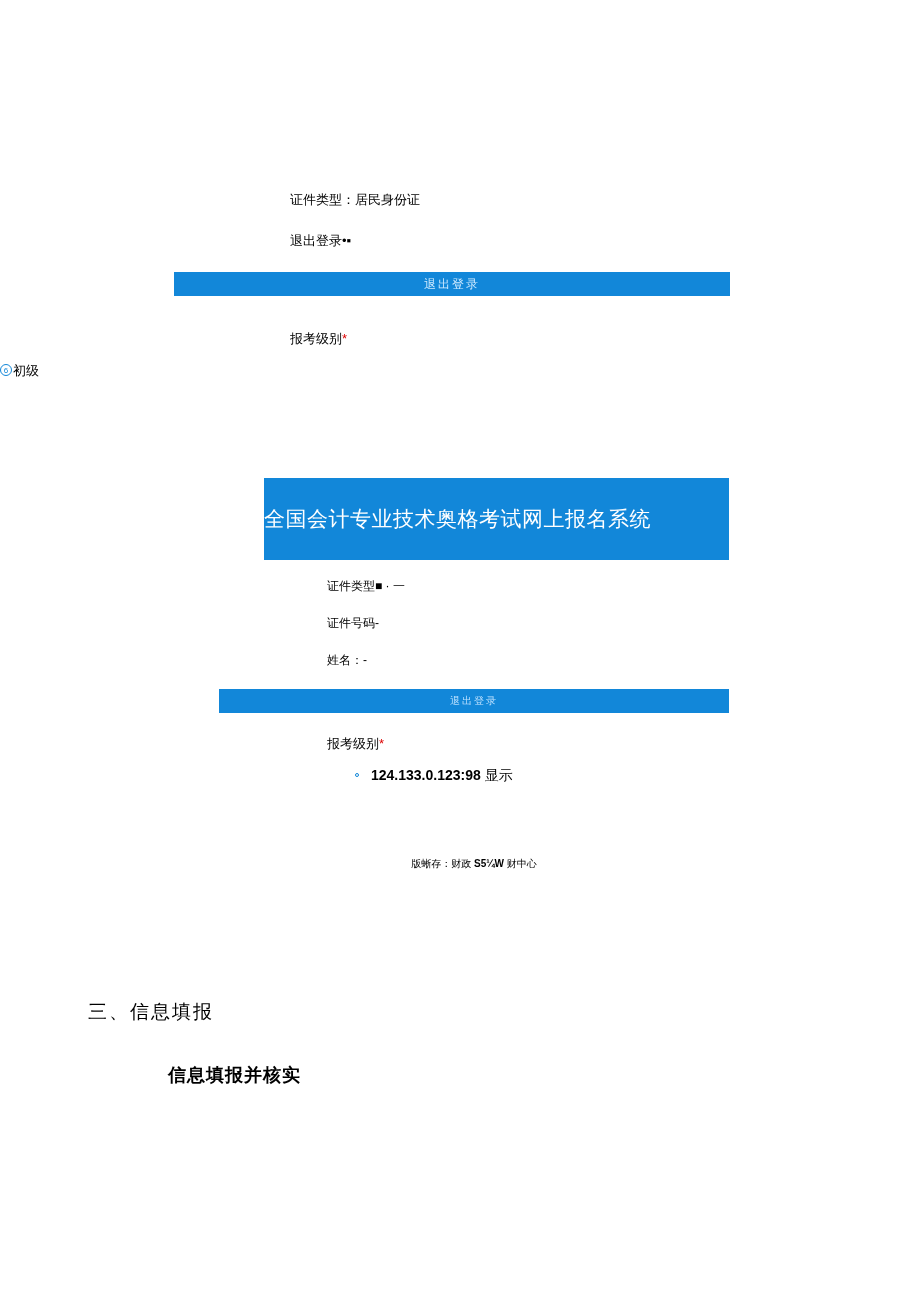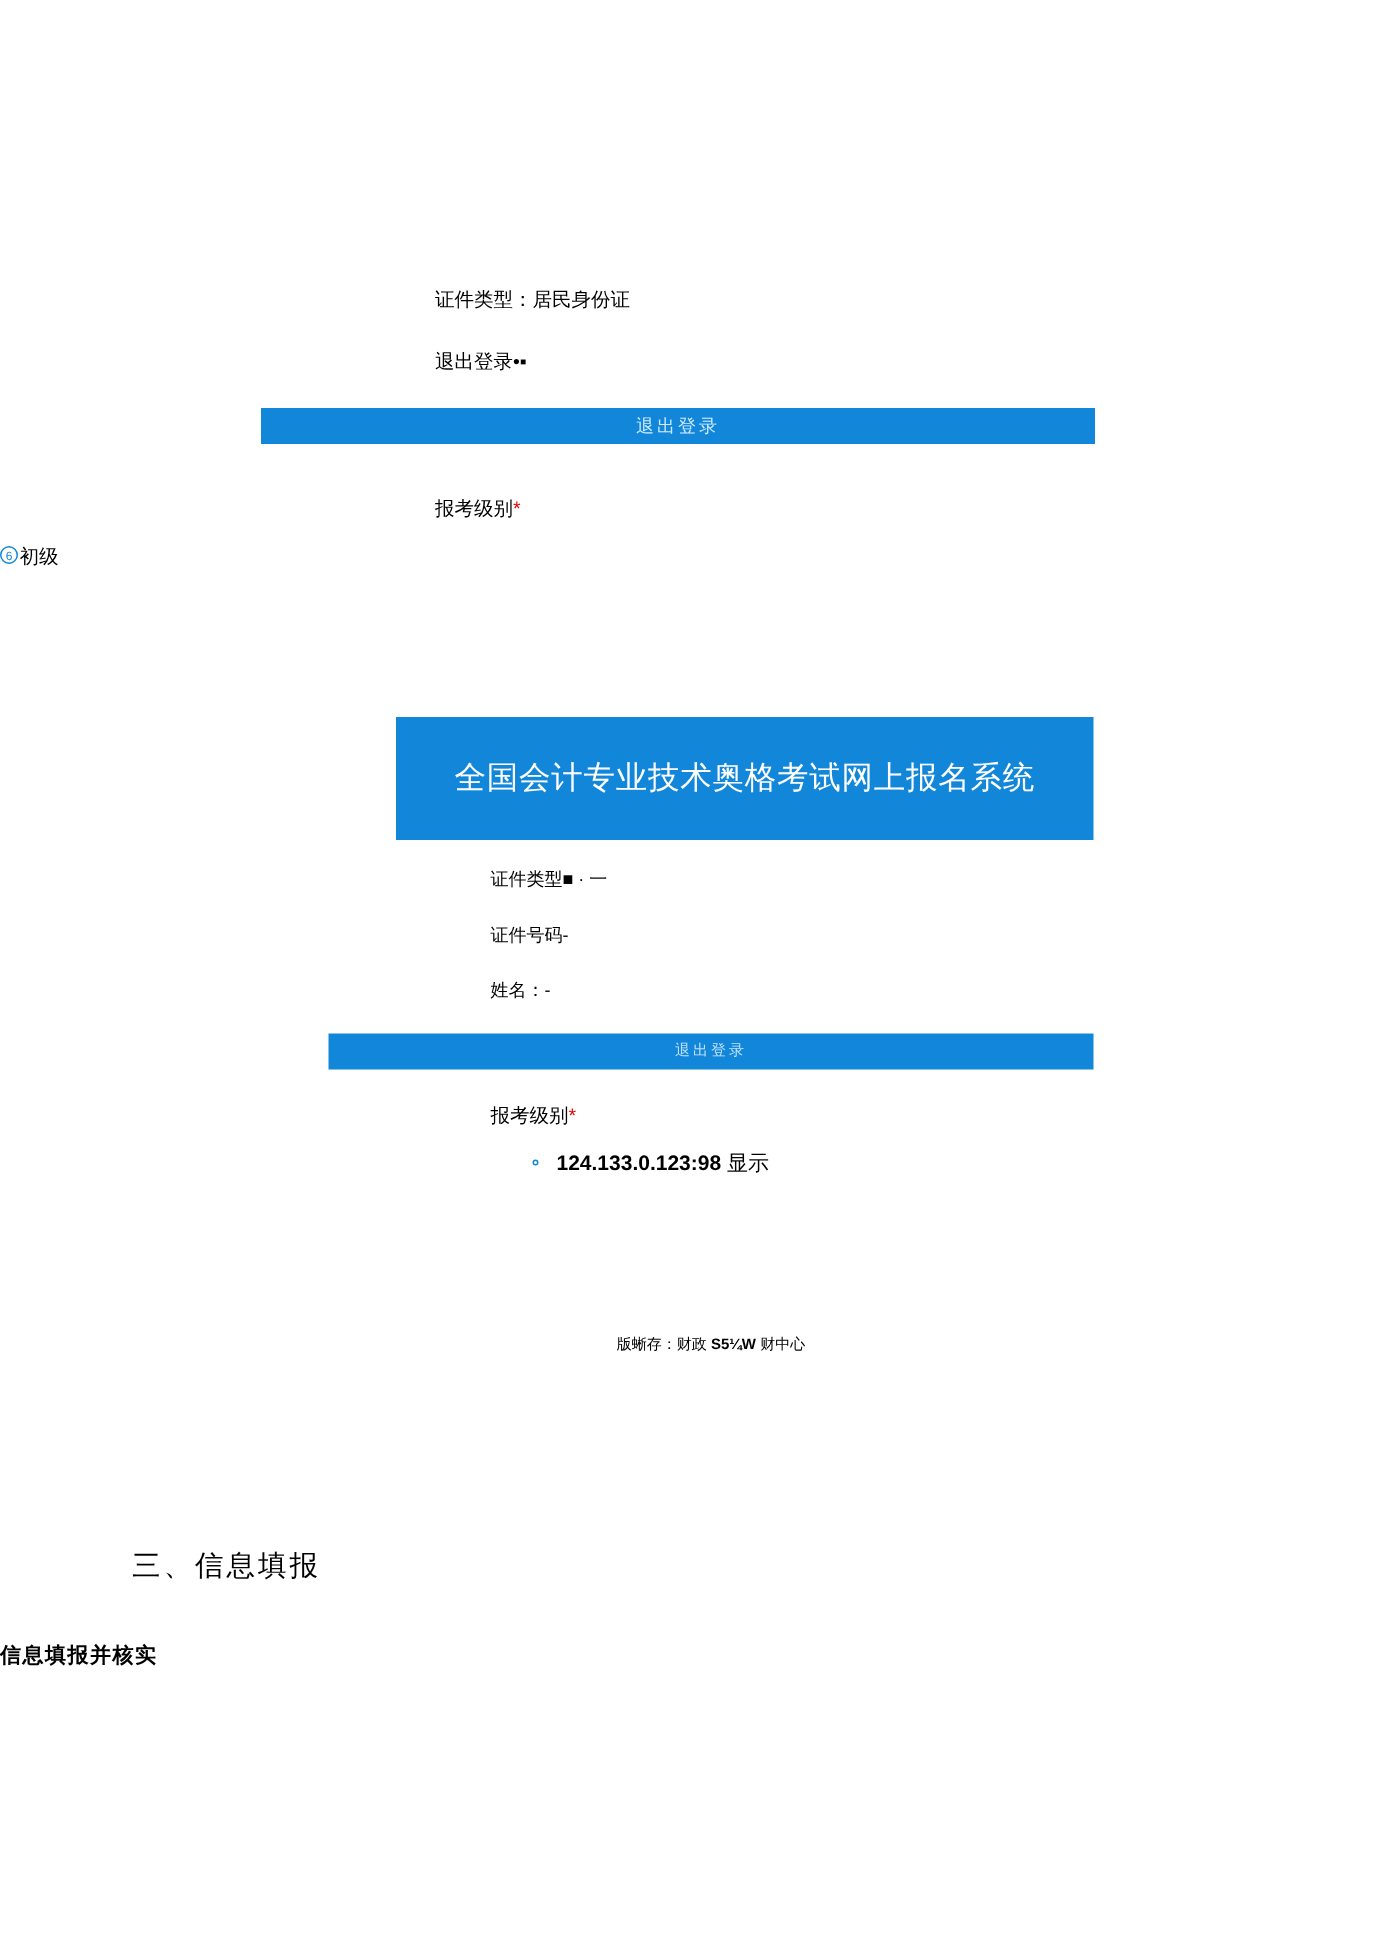--- a/index.html
+++ b/index.html
@@ -72,21 +72,20 @@
     
     .banner {
       width: 465px;
       margin-left: 264px;
       margin-top: 98px;
       height: 82px;
       background: #1287d9;
       color: #fff;
       font-size: 21px;
       line-height: 82px;
-      text-align: center;
       letter-spacing: 0.5px;
       font-weight: normal;
     }
     .info-block-2 {
       padding-left: 327px;
       margin-top: 18px;
       font-size: 12px;
     }
     .info-block-2 .row {
       margin-bottom: 20px;
@@ -124,37 +123,38 @@
       margin-right: 12px;
       vertical-align: middle;
       position: relative;
       top: -1px;
     }
     .ip-text-normal {
       font-weight: normal;
     }
     .footer {
       text-align: center;
-      margin-top: 104px;
+      margin-top: 72px;
       font-size: 10px;
       padding-left: 28px;
     }
     .footer .b { font-weight: bold; }
 
     
     .h1 {
       padding-left: 88px;
       margin-top: 128px;
       font-size: 19px;
       letter-spacing: 2px;
       font-weight: normal;
     }
     .h2 {
+      padding-left: 168px;
       margin-top: 38px;
-      font-size: 14px;
+      font-size: 18px;
       font-weight: bold;
       letter-spacing: 1px;
     }
   </style>
 </head>
 <body>
 
 <div class="page-container">
 
   <div class="info-block-1">

